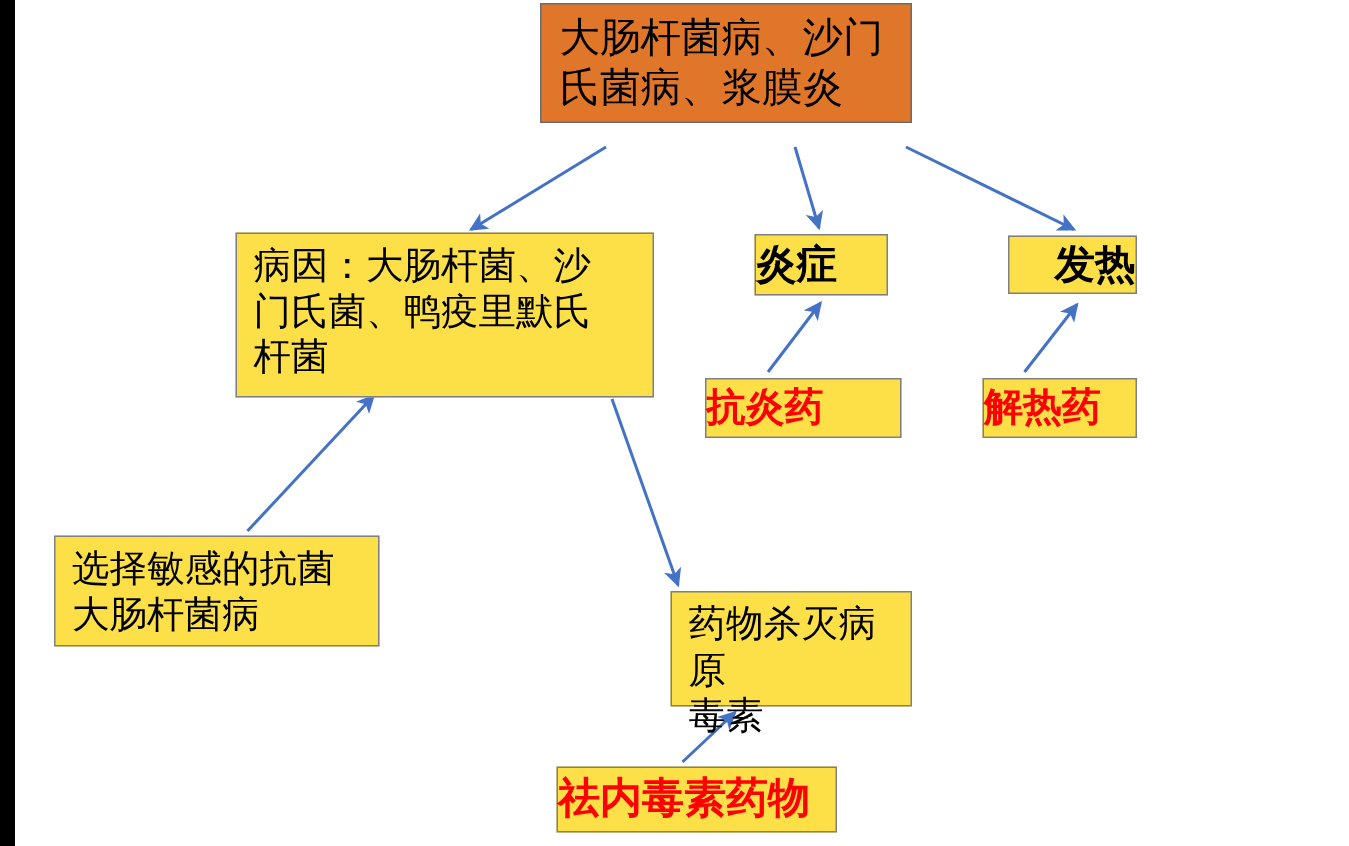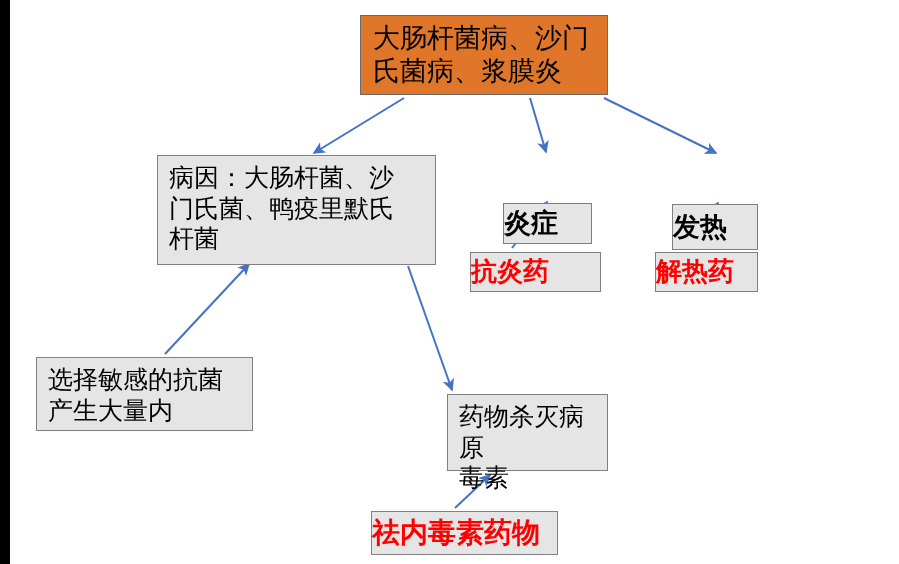--- a/index.html
+++ b/index.html
@@ -32,21 +32,21 @@
     position: absolute;
     top: 0;
     left: 0;
     width: 899px;
     height: 564px;
     pointer-events: none;
   }
   .node {
     position: absolute;
     box-sizing: border-box;
-    background: #e5e5e5;
+    background: #fde047;
     border: 1px solid #808080;
     display: flex;
     align-items: center;
     color: #000000;
     line-height: 1.22;
     white-space: pre-wrap;
   }
   .node .txt {
     display: block;
     width: 100%;
@@ -64,21 +64,20 @@
     padding: 4px 8px 4px 11px;
     align-items: flex-start;
   }
   .node.body-box .txt { padding-top: 3px; }
   
   .node.bold-box {
     font-size: 27px;
     font-weight: bold;
     justify-content: center;
     border: 1px solid #7f7f7f;
-    margin-top: 47px;
   }
   
   .node.red-box {
     font-size: 26px;
     font-weight: bold;
     color: #FF0000;
     justify-content: flex-start;
     border: 1px solid #808080;
   }
   .node.red-box.wide { font-size: 28px; }
@@ -101,33 +100,33 @@
         <line x1="530" y1="98" x2="546" y2="152" stroke="#4472C4" stroke-width="2" marker-end="url(#ah)"></line>
         <line x1="604" y1="98" x2="716" y2="153" stroke="#4472C4" stroke-width="2" marker-end="url(#ah)"></line>
         <line x1="408" y1="266" x2="452" y2="390" stroke="#4472C4" stroke-width="2" marker-end="url(#ah)"></line>
         <line x1="165" y1="354" x2="249" y2="264" stroke="#4472C4" stroke-width="2" marker-end="url(#ah)"></line>
         <line x1="512" y1="248" x2="547" y2="202" stroke="#4472C4" stroke-width="2" marker-end="url(#ah)"></line>
         <line x1="683" y1="248" x2="718" y2="203" stroke="#4472C4" stroke-width="2" marker-end="url(#ah)"></line>
         <line x1="455" y1="508" x2="490" y2="475" stroke="#4472C4" stroke-width="2" marker-end="url(#ah)"></line>
       </g>
   </svg>
 
-  <div class="node root" style="left:360px; top:15px; width:248px; height:80px;">
+  <div class="node root" style="left:360px; top:2px; width:248px; height:80px;">
     <span class="txt">大肠杆菌病、沙门
 氏菌病、浆膜炎</span>
   </div>
 
   <div id="nodes-host">
       <div class="node body-box" style="left: 157px; top: 155px; width: 279px; height: 110px;"><span class="txt">病因：大肠杆菌、沙
 门氏菌、鸭疫里默氏
 杆菌</span></div>
       <div class="node bold-box" style="left: 503px; top: 156px; width: 89px; height: 41px;"><span class="txt">炎症</span></div>
-      <div class="node bold-box" style="left: 672px; top: 157px; width: 86px; height: 46px;"><span class="txt">发热</span></div>
+      <div class="node bold-box" style="left: 672px; top: 157px; width: 86px; height: 39px; text-align: right;"><span class="txt">发热</span></div>
       <div class="node red-box" style="left: 470px; top: 252px; width: 131px; height: 40px;"><span class="txt">抗炎药</span></div>
       <div class="node red-box" style="left: 655px; top: 252px; width: 103px; height: 40px;"><span class="txt">解热药</span></div>
       <div class="node body-box" style="left: 36px; top: 357px; width: 217px; height: 74px;"><span class="txt">选择敏感的抗菌
-产生大量内</span></div>
+大肠杆菌病</span></div>
       <div class="node body-box" style="left: 447px; top: 394px; width: 161px; height: 77px;"><span class="txt">药物杀灭病原
 毒素</span></div>
       <div class="node red-box wide" style="left: 371px; top: 511px; width: 187px; height: 44px;"><span class="txt">祛内毒素药物</span></div>
     </div>
 
 </div>
 
 </body></html>

